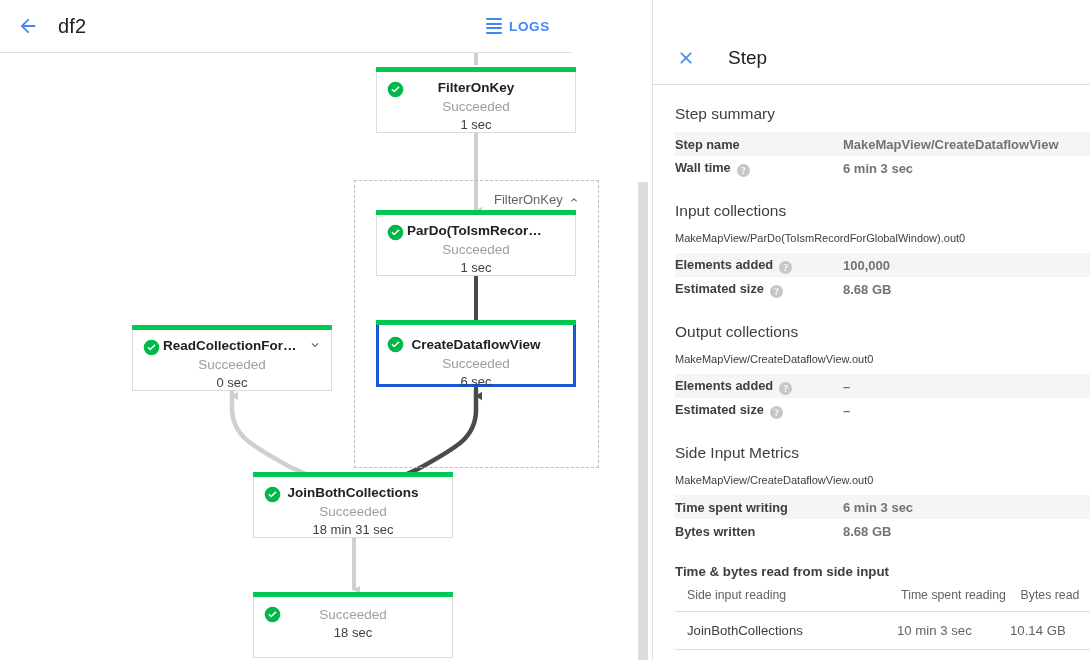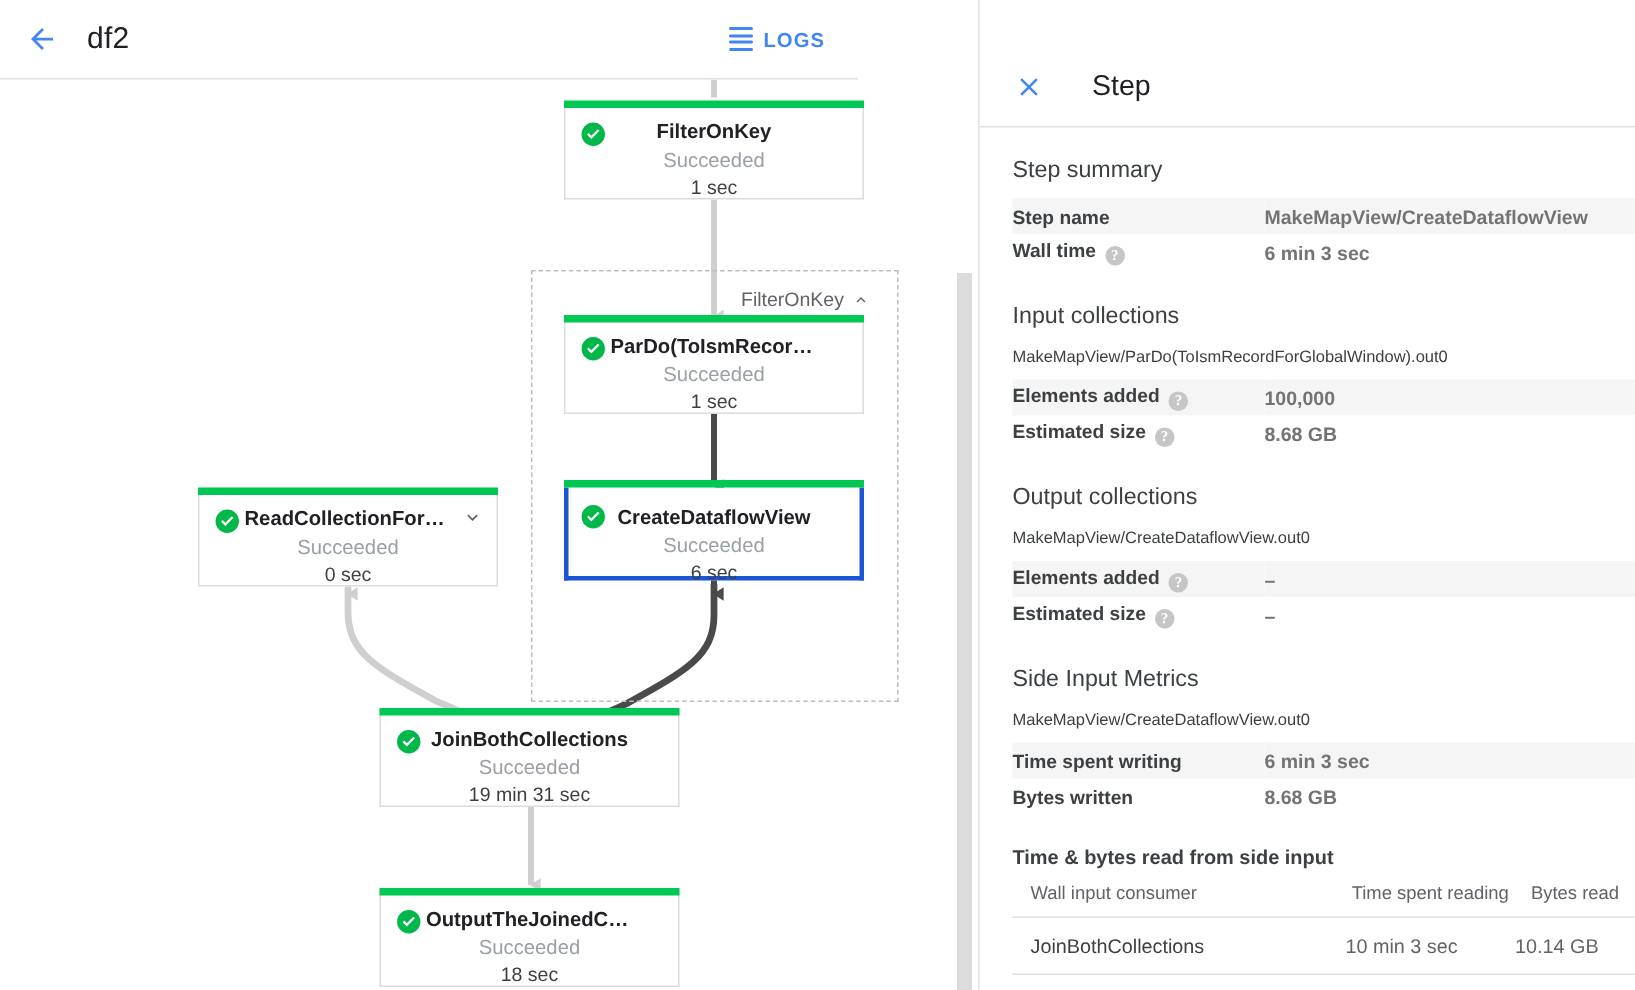--- a/index.html
+++ b/index.html
@@ -341,32 +341,31 @@
 
       <div class="node" style="left:253px; top:420px; width:200px; height:65px;">
         <div class="topbar"></div>
         <svg class="check" viewBox="0 0 24 24">
           <circle cx="12" cy="12" r="11" fill="#00b84a"></circle>
           <path d="M10.2 16.4l-4-4 1.5-1.5 2.5 2.5 6.1-6.1 1.5 1.5z" fill="#fff"></path>
         </svg>
         <div class="node-body">
           <div class="node-title">JoinBothCollections</div>
           <div class="node-status">Succeeded</div>
-          <div class="node-time">19 min 31 sec</div>
+          <div class="node-time">18 min 31 sec</div>
         </div>
       </div>
 
       <div class="node" style="left:253px; top:540px; width:200px; height:65px;">
         <div class="topbar"></div>
         <svg class="check" viewBox="0 0 24 24">
           <circle cx="12" cy="12" r="11" fill="#00b84a"></circle>
           <path d="M10.2 16.4l-4-4 1.5-1.5 2.5 2.5 6.1-6.1 1.5 1.5z" fill="#fff"></path>
         </svg>
         <div class="node-body">
-          <div class="node-title">OutputTheJoinedCollec…</div>
           <div class="node-status">Succeeded</div>
           <div class="node-time">18 sec</div>
         </div>
       </div>
 
       <div id="graph-scrollbar"></div>
     </div>
 
     <div id="pane-divider"></div>
   </div>
@@ -462,21 +461,21 @@
       <div class="section">
         <h4 class="sub-bold">Time &amp; bytes read from side input</h4>
         <table class="si">
           <colgroup>
               <col class="c1">
               <col class="c2">
               <col class="c3">
             </colgroup>
           <thead>
             <tr>
-              <th>Wall input consumer</th>
+              <th>Side input reading</th>
               <th class="num">Time spent reading</th>
               <th class="num">Bytes read</th>
             </tr>
           </thead>
           <tbody>
             <tr>
               <td>JoinBothCollections</td>
               <td class="num">10 min 3 sec</td>
               <td class="num">10.14 GB</td>
             </tr>

